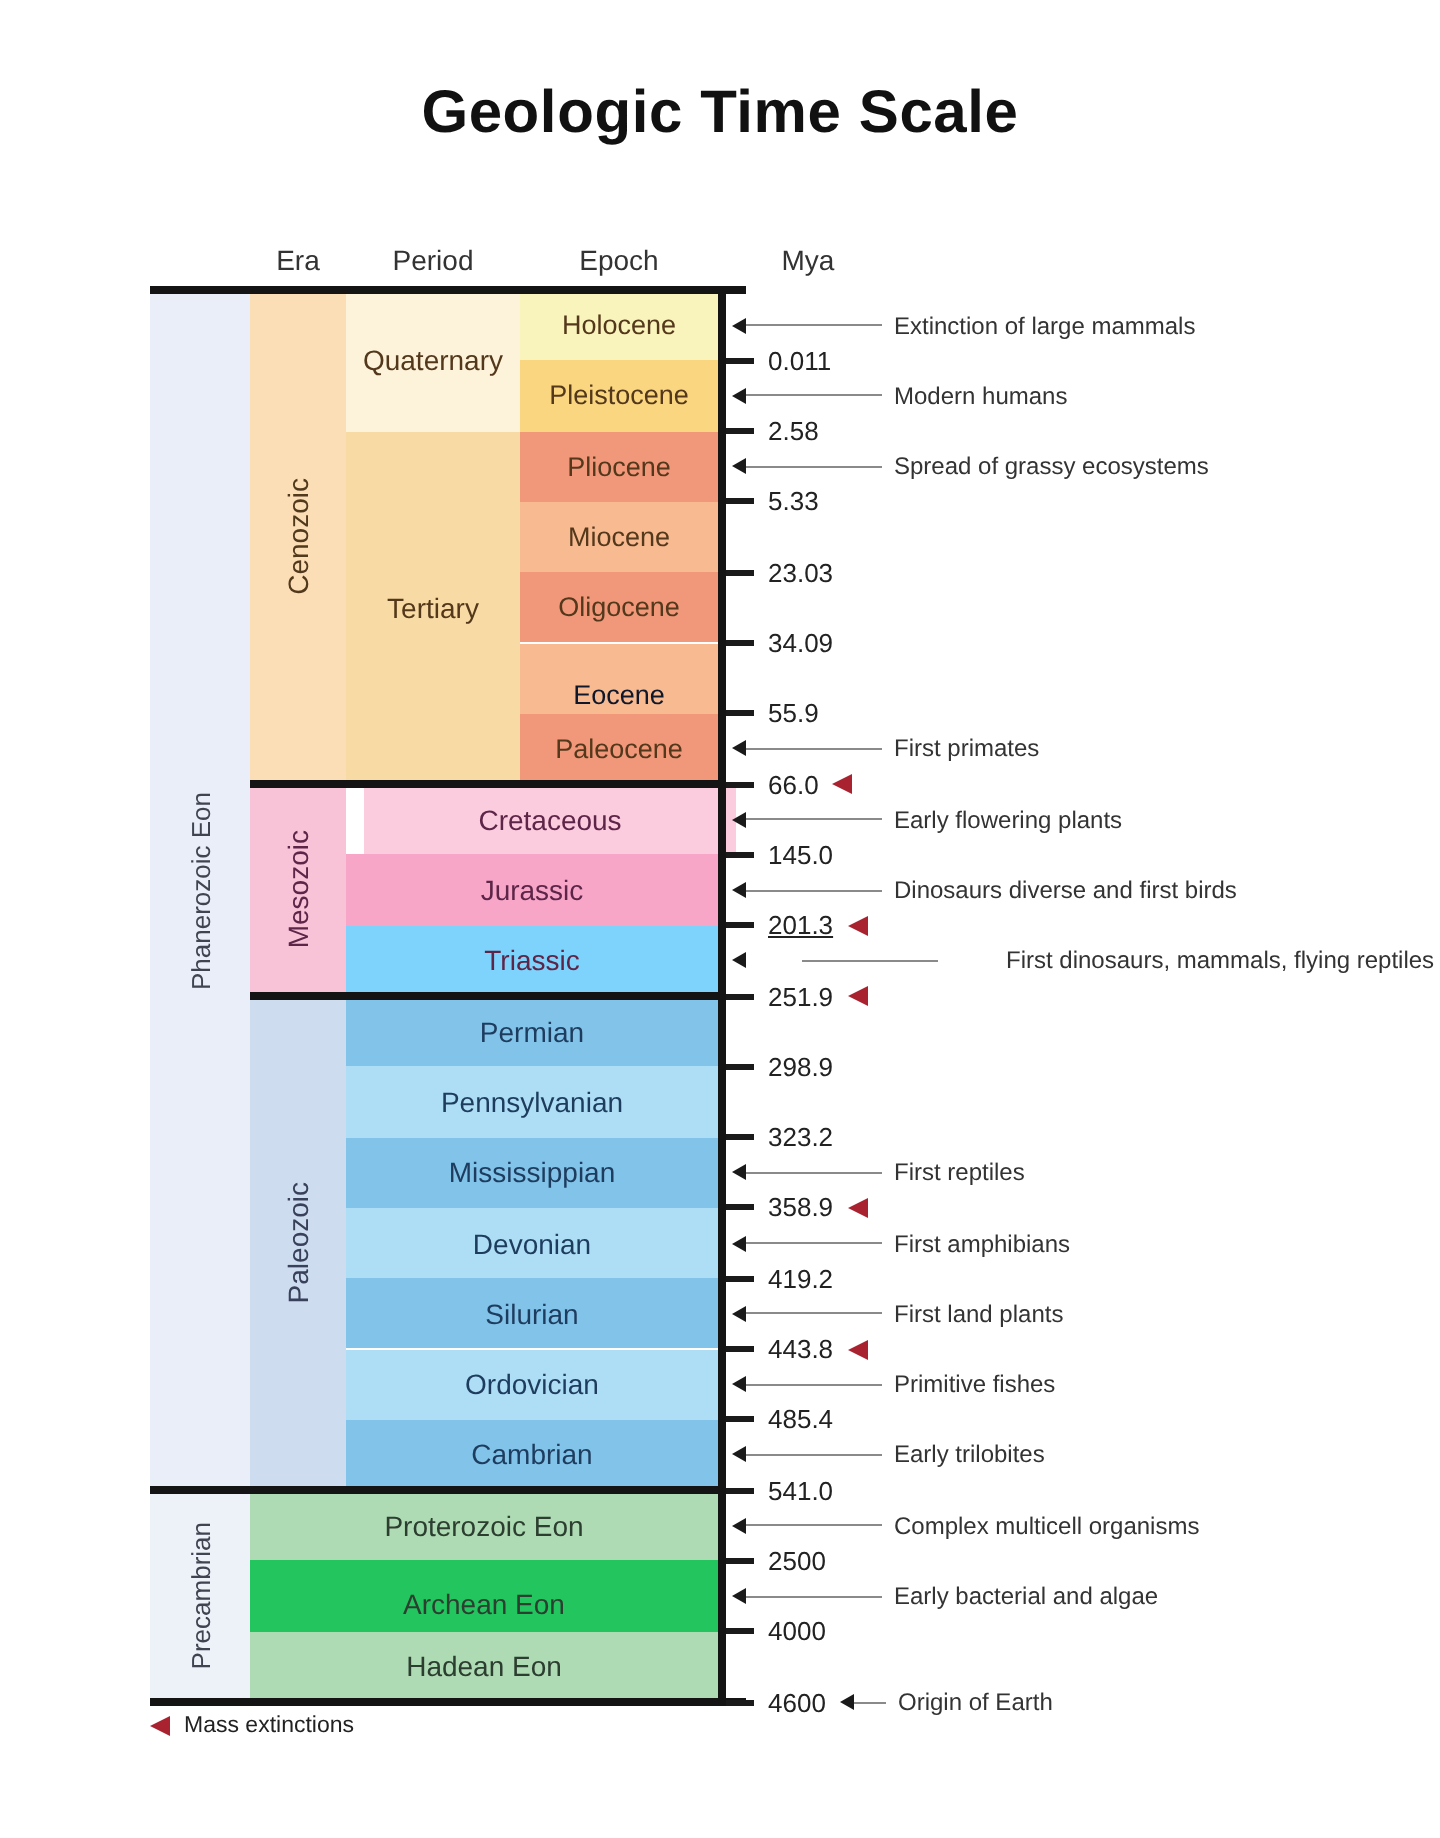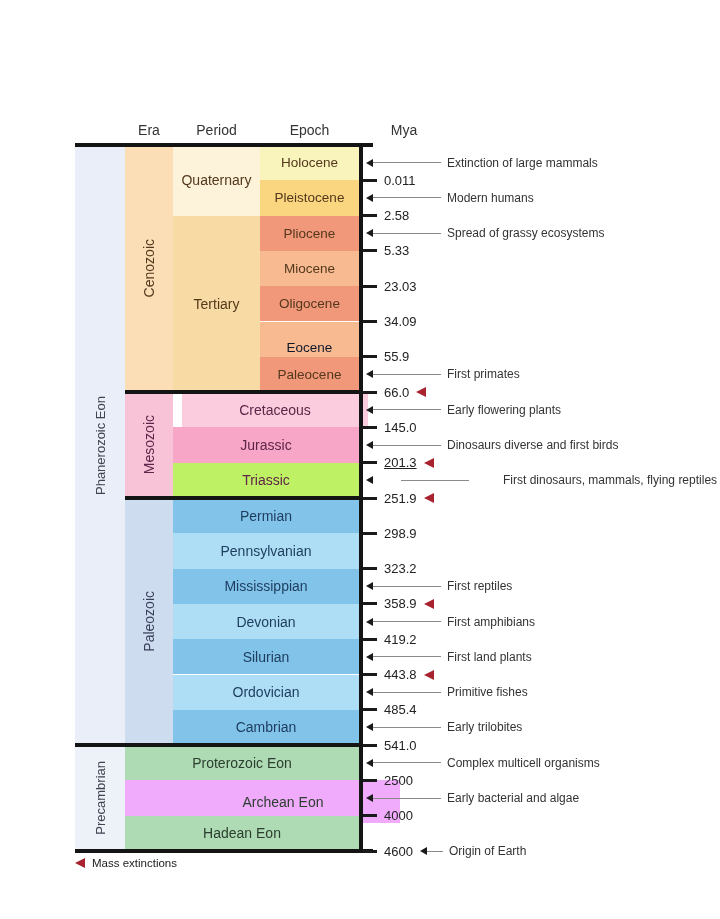--- a/index.html
+++ b/index.html
@@ -19,20 +19,21 @@
   .ann{display:flex;align-items:center;height:10px;}
   .ann .head{width:0;height:0;border-top:4px solid transparent;border-bottom:4px solid transparent;border-right:7px solid #1a1a1a;}
   .ann .line{height:1px;background:#8a8a8a;}
   .ann .txt{font-size:12px;color:#333;white-space:nowrap;margin-left:6px;}
   .legend{display:flex;align-items:center;gap:7px;font-size:11.5px;color:#222;}
 </style>
 </head>
 <body>
 
 <div id="stage">
+  <div class="abs title">Geologic Time Scale</div>
   <div class="abs hdr" style="left:125px;width:48px;">Era</div>
   <div class="abs hdr" style="left:173px;width:87px;">Period</div>
   <div class="abs hdr" style="left:260px;width:99px;">Epoch</div>
   <div class="abs hdr" style="left:380px;width:48px;">Mya</div>
 
   <div id="cells">
       <div class="abs vlabel" style="left: 75px; top: 145px; width: 50px; height: 600.1px; background: rgb(233, 238, 249); font-size: 13px; color: rgb(63, 68, 80);">
         <span>Phanerozoic Eon</span>
       </div>
       <div class="abs vlabel" style="left: 75px; top: 745.1px; width: 50px; height: 105.9px; background: rgb(237, 242, 248); font-size: 13px; color: rgb(63, 68, 80);">
@@ -51,30 +52,30 @@
       <div class="abs band" style="left: 173px; top: 215.6px; width: 87px; height: 176.5px; background: rgb(248, 219, 164); color: rgb(83, 56, 27); font-size: 14px;">Tertiary</div>
       <div class="abs band" style="left: 260px; top: 145px; width: 99px; height: 35.3px; background: rgb(249, 243, 188); color: rgb(83, 56, 27);">Holocene</div>
       <div class="abs band" style="left: 260px; top: 180.3px; width: 99px; height: 35.3px; background: rgb(250, 214, 128); color: rgb(83, 56, 27);">Pleistocene</div>
       <div class="abs band" style="left: 260px; top: 215.6px; width: 99px; height: 35.3px; background: rgb(241, 151, 122); color: rgb(83, 56, 27);">Pliocene</div>
       <div class="abs band" style="left: 260px; top: 250.9px; width: 99px; height: 35.3px; background: rgb(247, 186, 145); color: rgb(83, 56, 27);">Miocene</div>
       <div class="abs band" style="left: 260px; top: 286.2px; width: 99px; height: 35.3px; background: rgb(241, 151, 122); color: rgb(83, 56, 27);">Oligocene</div>
       <div class="abs band" style="left: 260px; top: 321.5px; width: 99px; height: 52px; background: rgb(247, 186, 145); color: #0f172a;">Eocene</div>
       <div class="abs band" style="left: 260px; top: 356.8px; width: 99px; height: 35.3px; background: rgb(241, 151, 122); color: rgb(83, 56, 27);">Paleocene</div>
       <div class="abs band" style="left: 182px; top: 392.1px; width: 186px; height: 35.3px; background: rgb(251, 203, 222); color: rgb(93, 37, 71); font-size: 14px;">Cretaceous</div>
       <div class="abs band" style="left: 173px; top: 427.4px; width: 186px; height: 35.3px; background: rgb(248, 166, 200); color: rgb(93, 37, 71); font-size: 14px;">Jurassic</div>
-      <div class="abs band" style="left: 173px; top: 462.7px; width: 186px; height: 35.3px; background: #bef264; color: rgb(93, 37, 71); font-size: 14px;">Triassic</div>
+      <div class="abs band" style="left: 173px; top: 462.7px; width: 186px; height: 35.3px; background: #7dd3fc; color: rgb(93, 37, 71); font-size: 14px;">Triassic</div>
       <div class="abs band" style="left: 173px; top: 498px; width: 186px; height: 35.3px; background: rgb(130, 195, 233); color: rgb(29, 60, 94); font-size: 14px;">Permian</div>
       <div class="abs band" style="left: 173px; top: 533.3px; width: 186px; height: 35.3px; background: rgb(174, 222, 245); color: rgb(29, 60, 94); font-size: 14px;">Pennsylvanian</div>
       <div class="abs band" style="left: 173px; top: 568.6px; width: 186px; height: 35.3px; background: rgb(130, 195, 233); color: rgb(29, 60, 94); font-size: 14px;">Mississippian</div>
       <div class="abs band" style="left: 173px; top: 603.9px; width: 186px; height: 35.3px; background: rgb(174, 222, 245); color: rgb(29, 60, 94); font-size: 14px;">Devonian</div>
       <div class="abs band" style="left: 173px; top: 639.2px; width: 186px; height: 35.3px; background: rgb(130, 195, 233); color: rgb(29, 60, 94); font-size: 14px;">Silurian</div>
       <div class="abs band" style="left: 173px; top: 674.5px; width: 186px; height: 35.3px; background: rgb(174, 222, 245); color: rgb(29, 60, 94); font-size: 14px;">Ordovician</div>
       <div class="abs band" style="left: 173px; top: 709.8px; width: 186px; height: 35.3px; background: rgb(130, 195, 233); color: rgb(29, 60, 94); font-size: 14px;">Cambrian</div>
       <div class="abs band" style="left: 125px; top: 745.1px; width: 234px; height: 35.3px; background: rgb(174, 219, 179); color: rgb(44, 62, 48); font-size: 14px;">Proterozoic Eon</div>
-      <div class="abs band" style="left: 125px; top: 780.4px; width: 234px; height: 43px; background: #f0abfc; color: rgb(44, 62, 48); font-size: 14px; padding-left: 41px;">Archean Eon</div>
+      <div class="abs band" style="left: 125px; top: 780.4px; width: 234px; height: 43px; background: #22c55e; color: rgb(44, 62, 48); font-size: 14px;">Archean Eon</div>
       <div class="abs band" style="left: 125px; top: 815.7px; width: 234px; height: 35.3px; background: rgb(174, 219, 179); color: rgb(44, 62, 48); font-size: 14px;">Hadean Eon</div>
     </div>
   <div id="axis">
       <div class="abs thick" style="left: 75px; top: 143px; width: 298px;"></div>
       <div class="abs thick" style="left: 125px; top: 390.1px; width: 236px;"></div>
       <div class="abs thick" style="left: 125px; top: 496px; width: 236px;"></div>
       <div class="abs thick" style="left: 75px; top: 743.1px; width: 286px;"></div>
       <div class="abs thick" style="left: 75px; top: 849px; width: 298px;"></div>
       <div class="abs vbar" style="left: 359px; top: 143px; width: 4px; height: 710px;"></div>
       <div class="abs tick" style="left: 363px; top: 178.8px; width: 14px;"></div>

